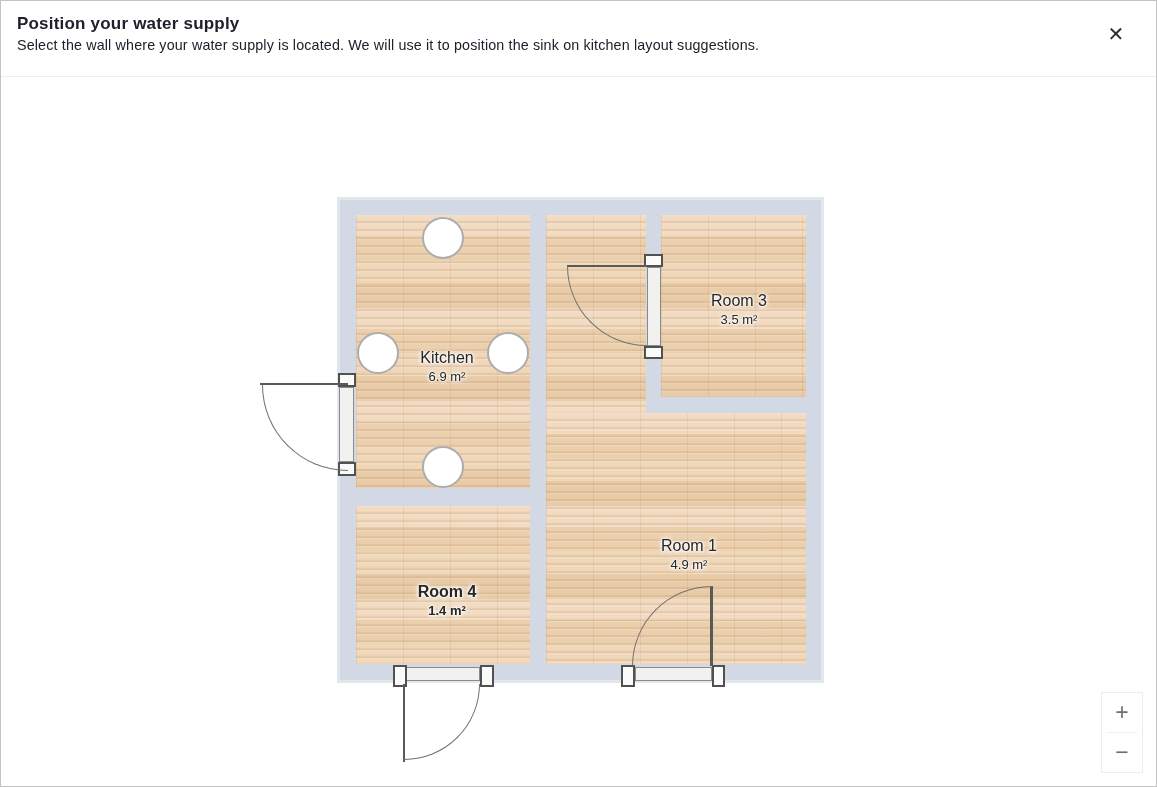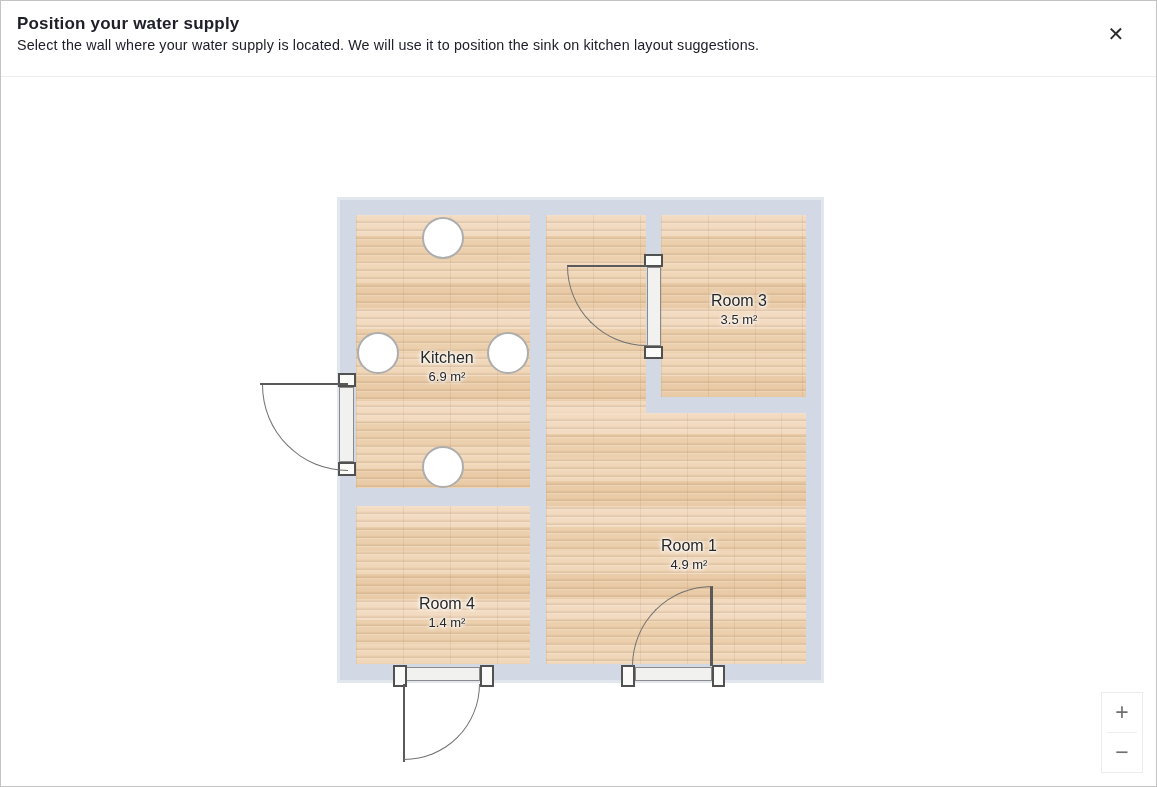--- a/index.html
+++ b/index.html
@@ -117,21 +117,21 @@
         <div class="area">6.9 m²</div>
       </div>
       <div class="room-label" style="left:344px;top:358px;margin-left:8px;">
         <div class="name">Room 1</div>
         <div class="area">4.9 m²</div>
       </div>
       <div class="room-label" style="left:402px;top:113px;">
         <div class="name">Room 3</div>
         <div class="area">3.5 m²</div>
       </div>
-      <div class="room-label" style="left:110px;top:416px;">
+      <div class="room-label" style="left:110px;top:404px;font-weight:bold;">
         <div class="name">Room 4</div>
         <div class="area">1.4 m²</div>
       </div>
 
     </div>
 
     <div class="zoom-ctl">
       <button>+</button>
       <div class="divider"></div>
       <button>−</button>

